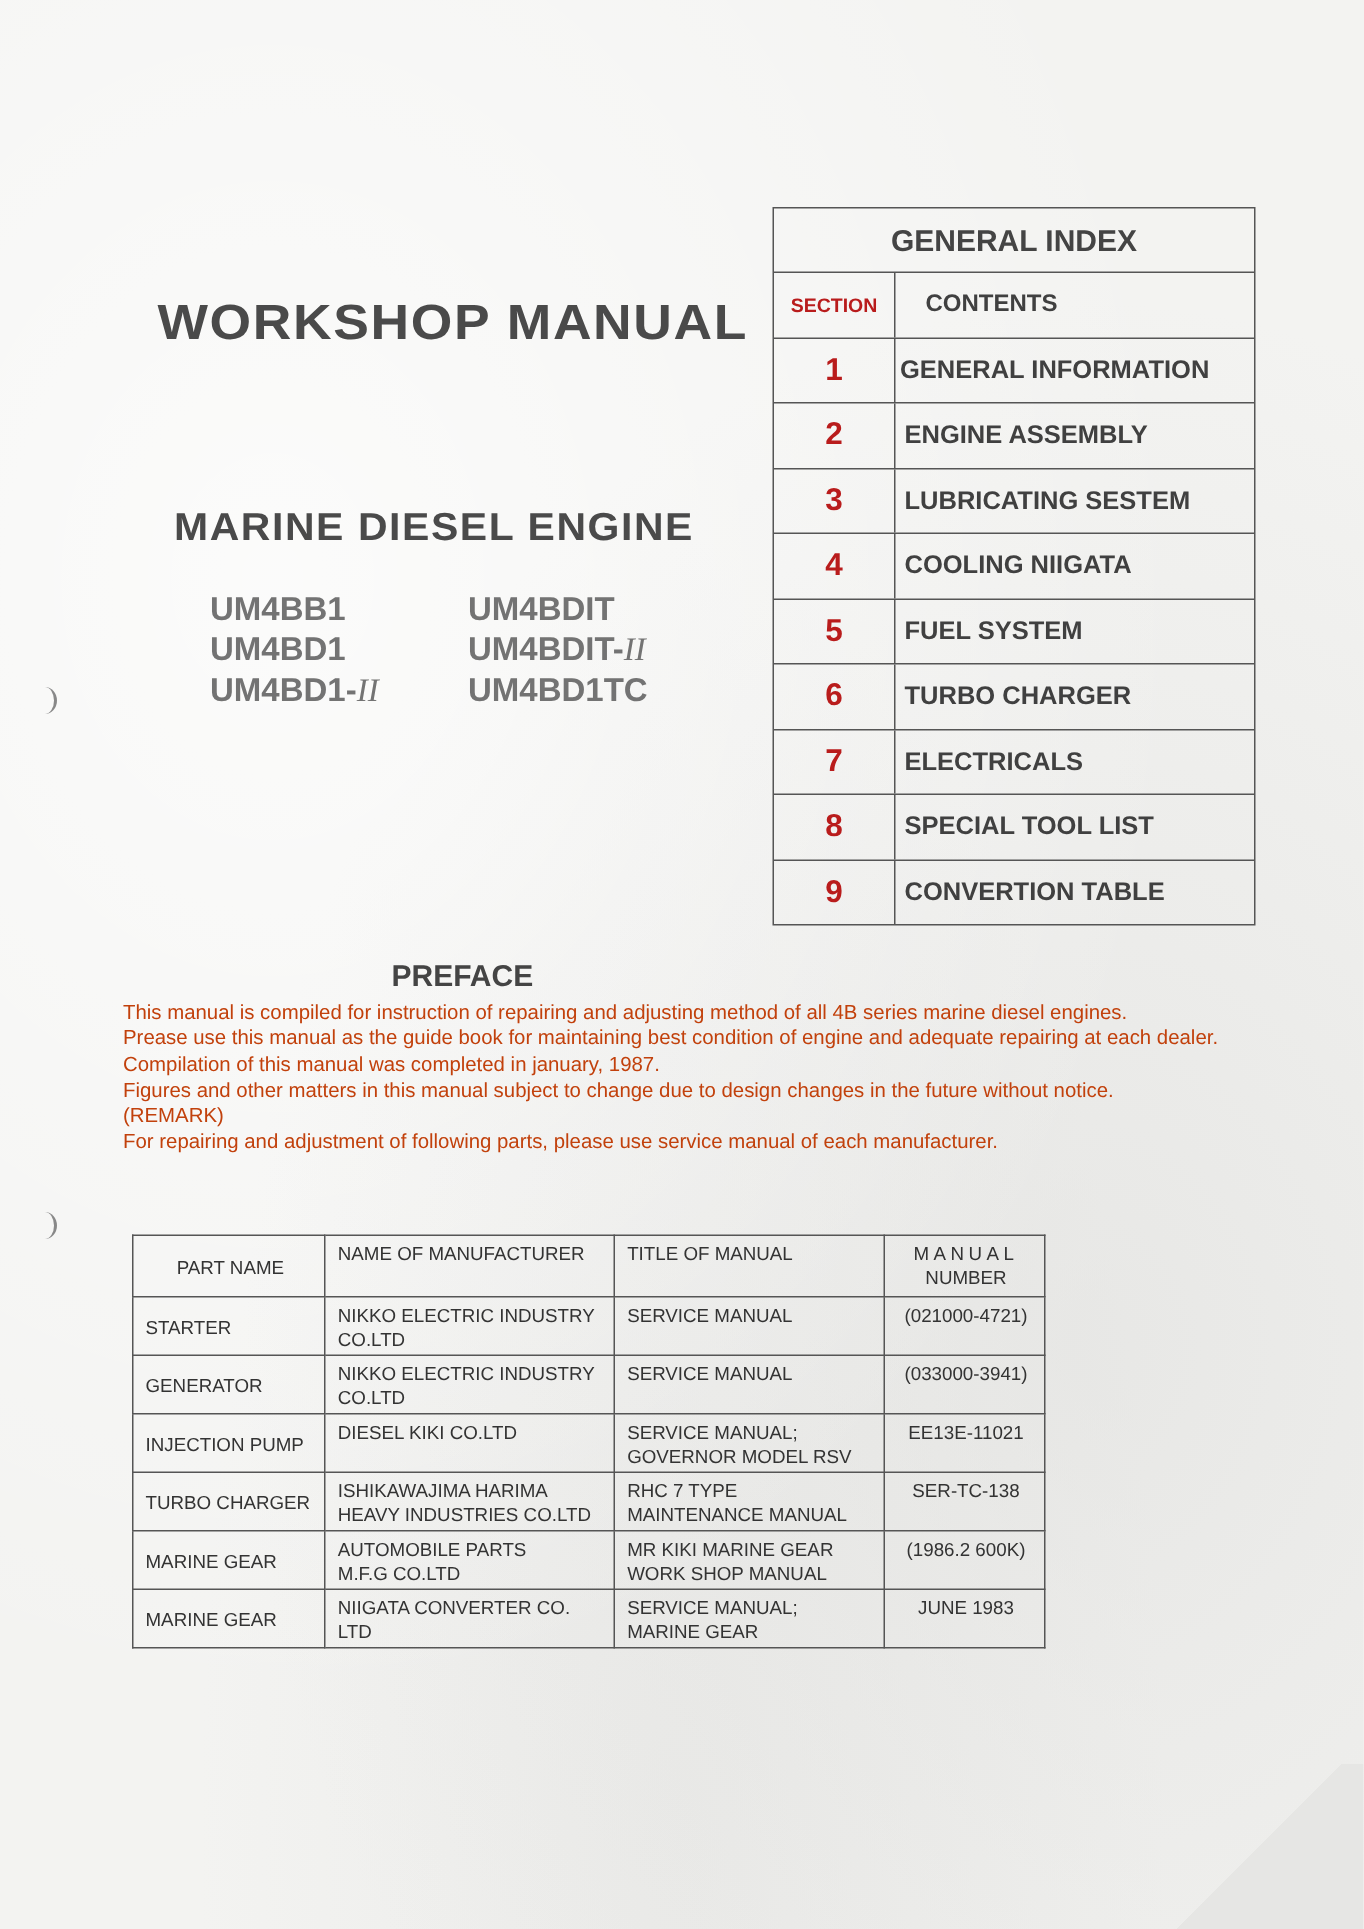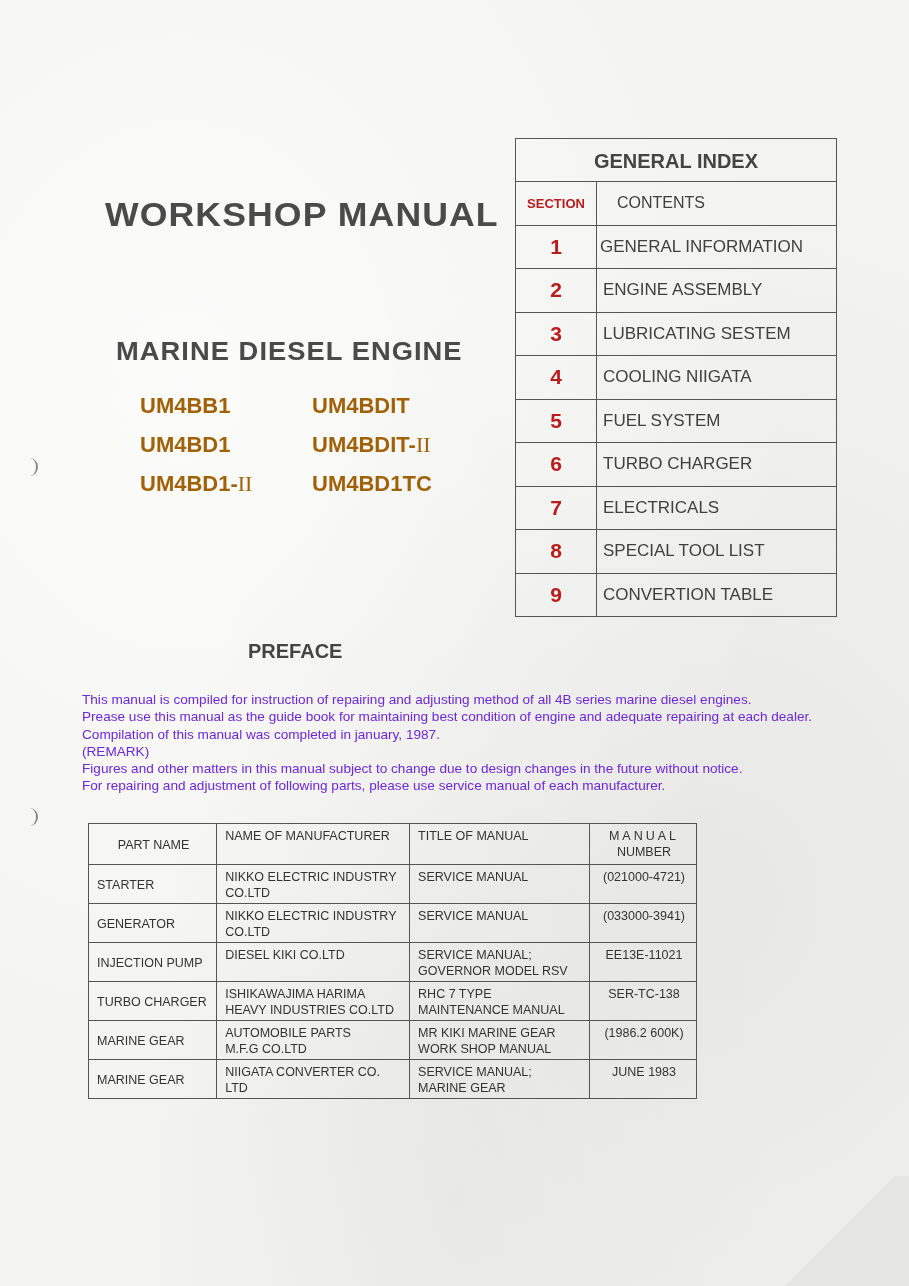--- a/index.html
+++ b/index.html
@@ -18,54 +18,54 @@
     font-size: 33px; font-weight: bold; letter-spacing: 1px; color: #4a4a4a;
     transform: scaleX(1.08); transform-origin: left;
   }
   .subtitle {
     position: absolute; left: 116px; top: 336px;
     font-size: 26px; font-weight: bold; letter-spacing: 1px; color: #4a4a4a;
     transform: scaleX(1.05); transform-origin: left;
   }
   .models {
     position: absolute; left: 140px; top: 392px;
-    display: grid; grid-template-columns: 172px 200px; row-gap: 12px;
-    font-size: 22px; font-weight: bold; color: #a16207; line-height: 27px;
-  }
-  .models .roman { font-family: "Liberation Serif", serif; font-weight: normal; }
+    display: grid; grid-template-columns: 172px 200px; row-gap: 0px;
+    font-size: 22px; font-weight: bold; color: #737373; line-height: 27px;
+  }
+  .models .roman { font-family: "Liberation Serif", serif; font-weight: normal; font-style: italic; }
 
   .index {
     position: absolute; left: 515px; top: 138px; width: 320px;
     border: 1.5px solid #555; background: transparent;
   }
   .index .head {
     height: 42px; border-bottom: 1.5px solid #555;
     font-size: 20px; font-weight: bold; text-align: center; line-height: 44px; color: #444;
   }
   .index .row { display: flex; height: 42.5px; border-bottom: 1.5px solid #555; }
   .index .row:last-child { border-bottom: none; }
   .index .sec {
     width: 80px; border-right: 1.5px solid #555;
     display: flex; align-items: center; justify-content: center;
     font-size: 21px; font-weight: bold; color: #b91c1c;
   }
   .index .cont {
     flex: 1; display: flex; align-items: center; padding-left: 6px;
-    font-size: 17px; font-weight: normal; color: #404040; white-space: nowrap;
+    font-size: 17px; font-weight: bold; color: #404040; white-space: nowrap;
   }
   .index .colhead .sec { font-size: 13px; }
   .index .colhead .cont { padding-left: 20px; font-size: 16px; }
 
   .preface-title {
-    position: absolute; left: 248px; top: 640px;
+    position: absolute; left: 261px; top: 640px;
     font-size: 20px; font-weight: bold; color: #444;
   }
   .preface {
     position: absolute; left: 82px; top: 666px; width: 750px;
-    font-size: 13.6px; line-height: 17.3px; color: #6d28d9; margin-top: 25px;
+    font-size: 13.6px; line-height: 17.3px; color: #c2410c;
   }
   .preface p { margin: 0; }
 
   .parts {
     position: absolute; left: 88px; top: 823px; width: 609px;
     border-collapse: collapse; font-size: 12.5px; color: #333;
   }
   .parts td, .parts th {
     border: 1.2px solid #555; vertical-align: top; padding: 4px 6px 2px 8px;
     font-weight: normal; text-align: left; line-height: 16px;
@@ -144,22 +144,22 @@
       <div class="sec">9</div>
       <div class="cont">CONVERTION TABLE</div>
     </div>
 </div>
 
 <div class="preface-title">PREFACE</div>
 <div class="preface">
   <p>This manual is compiled for instruction of repairing and adjusting method of all 4B series marine diesel engines.</p>
   <p>Prease use this manual as the guide book for maintaining best condition of engine and adequate repairing at each dealer.</p>
   <p>Compilation of this manual was completed in january, 1987.</p>
+  <p>Figures and other matters in this manual subject to change due to design changes in the future without notice.</p>
   <p>(REMARK)</p>
-  <p>Figures and other matters in this manual subject to change due to design changes in the future without notice.</p>
   <p>For repairing and adjustment of following parts, please use service manual of each manufacturer.</p>
 </div>
 
 <table class="parts">
   <colgroup>
       <col style="width:133px">
       <col style="width:203px">
       <col style="width:190px">
       <col style="width:110px">
     </colgroup>

